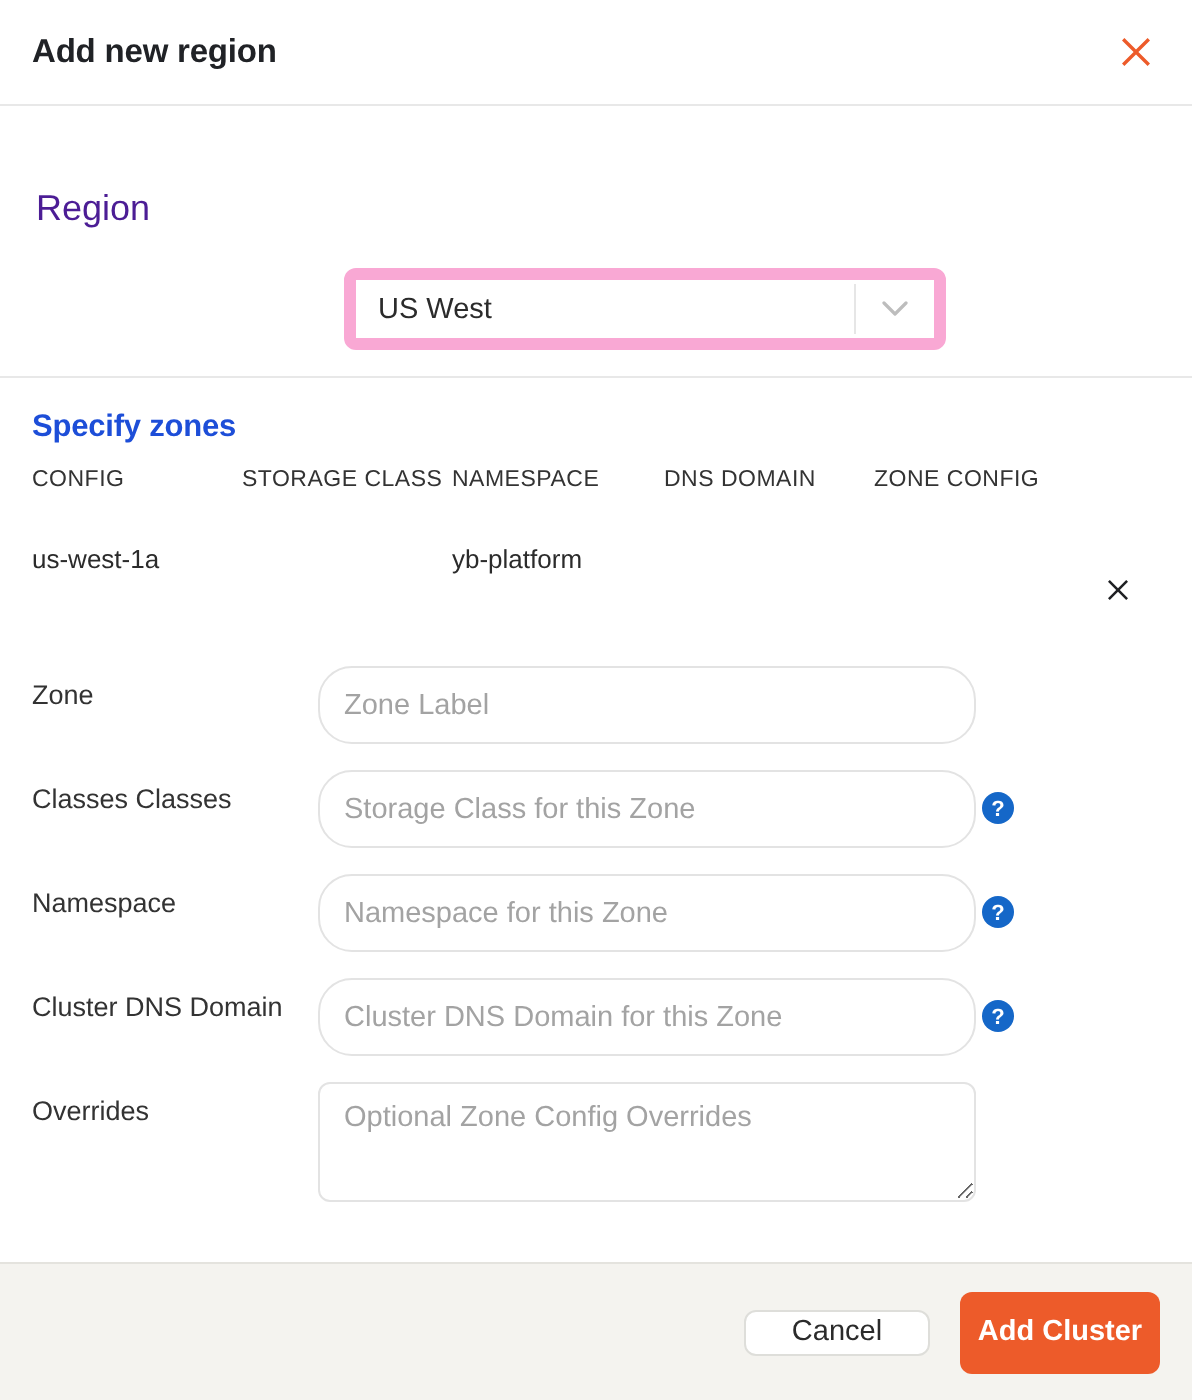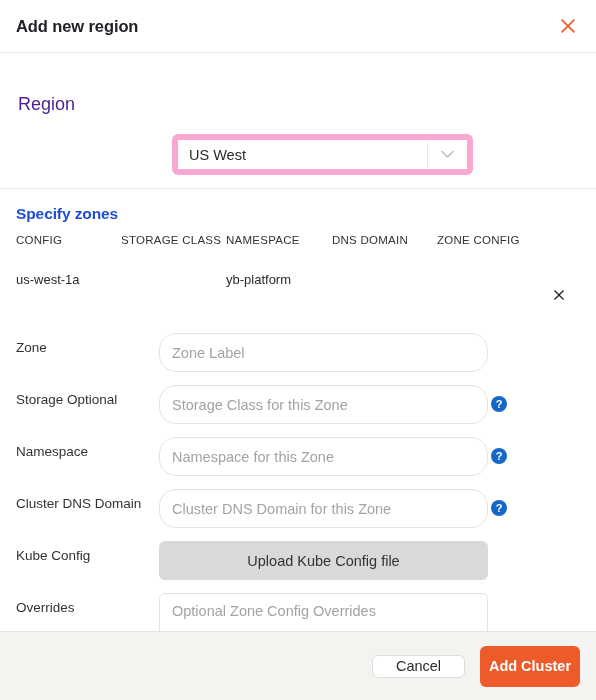--- a/index.html
+++ b/index.html
@@ -303,21 +303,21 @@
     <div class="form-area">
 
       <div class="form-row" style="height:52px;">
         <div class="form-label" style="top:15px;">Zone</div>
         <div class="form-control" style="top:8px;">
           <input class="text-input" type="text" placeholder="Zone Label" style="">
         </div>
       </div>
 
       <div class="form-row" style="height:52px;">
-        <div class="form-label" style="top:15px;">Storage Optional</div>
+        <div class="form-label" style="top:15px;">Classes Classes</div>
         <div class="form-control" style="top:8px;">
           <input class="text-input" type="text" placeholder="Storage Class for this Zone" style="">
         </div>
         <span class="help-icon" style="top:19px;">
           <svg width="16" height="16" viewBox="0 0 16 16">
             <circle cx="8" cy="8" r="8" fill="#1567c8"></circle>
             <text x="8" y="12" text-anchor="middle" font-family="Liberation Sans, sans-serif" font-size="11" font-weight="bold" fill="#ffffff">?</text>
           </svg>
         </span>
       </div>
@@ -341,26 +341,20 @@
           <input class="text-input" type="text" placeholder="Cluster DNS Domain for this Zone" style="">
         </div>
         <span class="help-icon" style="top:19px;">
           <svg width="16" height="16" viewBox="0 0 16 16">
             <circle cx="8" cy="8" r="8" fill="#1567c8"></circle>
             <text x="8" y="12" text-anchor="middle" font-family="Liberation Sans, sans-serif" font-size="11" font-weight="bold" fill="#ffffff">?</text>
           </svg>
         </span>
       </div>
 
-      <div class="form-row" style="height:52px;">
-        <div class="form-label" style="top:15px;">Kube Config</div>
-        <div class="form-control" style="top:8px;">
-          <button class="upload-btn">Upload Kube Config file</button>
-        </div>
-      </div>
 
       <div class="form-row" style="height:72px;">
         <div class="form-label" style="top:15px;">Overrides</div>
         <div class="form-control" style="top:8px;">
           <textarea class="overrides-area" placeholder="Optional Zone Config Overrides" style=""></textarea>
         </div>
       </div>
 
     </div>
   </div>

